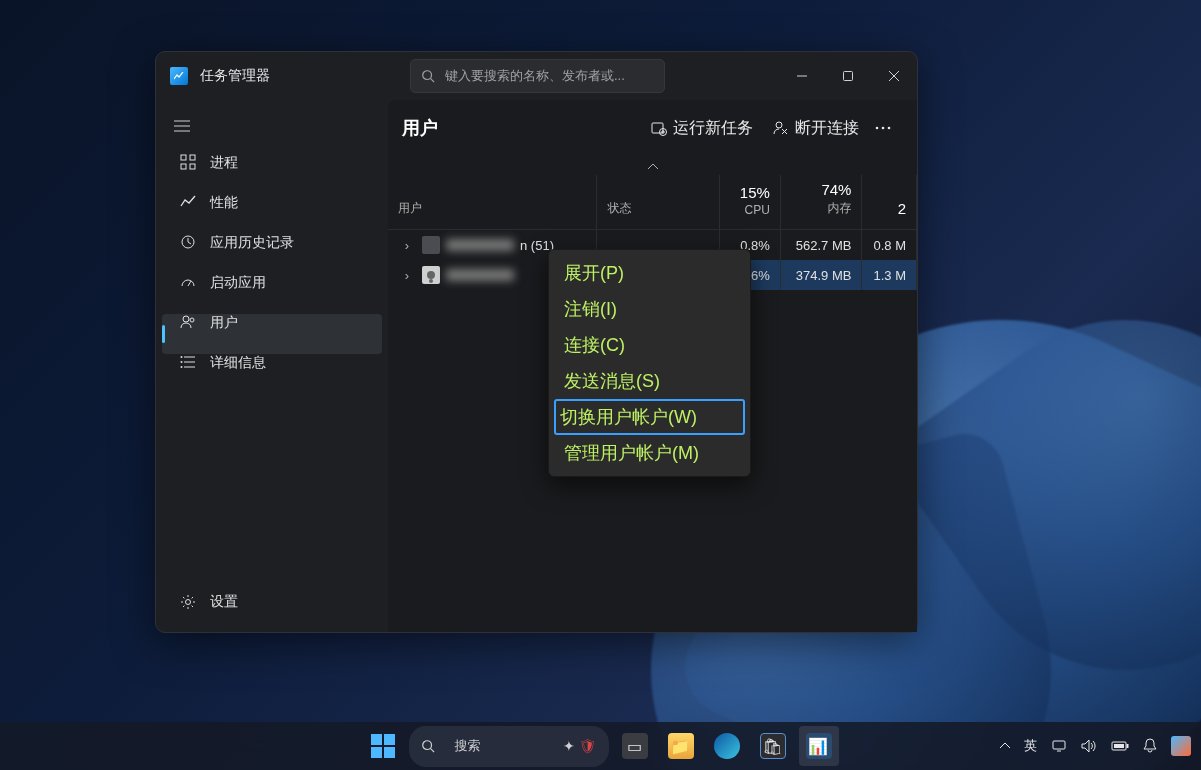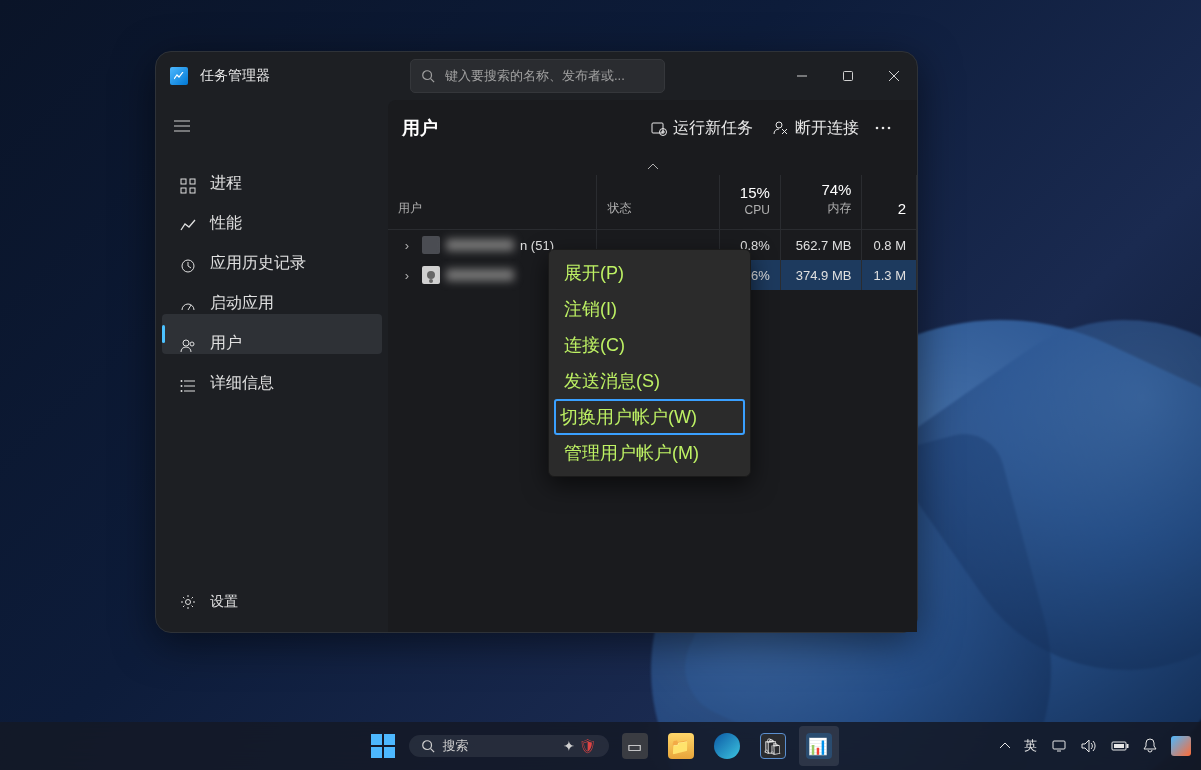--- a/index.html
+++ b/index.html
@@ -2,33 +2,33 @@
 <html><head>
 <meta charset="utf-8">
 <style>
 *{box-sizing:border-box;margin:0;padding:0;font-family:"Segoe UI","Microsoft YaHei",sans-serif;user-select:none}
 body{width:1201px;height:770px;overflow:hidden;background:linear-gradient(135deg,#0a1428 0%,#0d1c3a 40%,#1a2a50 70%,#0a1428 100%);position:relative}
 .bloom{position:absolute;right:-150px;bottom:-150px;width:900px;height:900px;pointer-events:none;opacity:.5}
 .petal{position:absolute;border-radius:50% 10% 50% 10%;background:radial-gradient(circle at 30% 30%,#6db4ff 0%,#3a7ed0 40%,#1a4580 80%,#0b1e40 100%);filter:blur(1px)}
 .p1{width:500px;height:500px;right:100px;bottom:100px;transform:rotate(25deg)}
 .p2{width:400px;height:400px;right:300px;bottom:50px;transform:rotate(-15deg);opacity:.7}
 .p3{width:350px;height:350px;right:50px;bottom:250px;transform:rotate(55deg);opacity:.6}
-.window{position:absolute;left:155px;top:51px;width:763px;height:582px;background:#1d1f23;border:1px solid #2e3238;border-radius:16px;display:flex;flex-direction:column;box-shadow:0 10px 40px rgba(0,0,0,.5)}
+.window{position:absolute;left:155px;top:51px;width:763px;height:582px;background:#1d1f23;border:1px solid #2e3238;border-radius:10px;display:flex;flex-direction:column;box-shadow:0 10px 40px rgba(0,0,0,.5)}
 .titlebar{height:48px;display:flex;align-items:center;padding:0 0 0 14px;color:#e8e8e8;font-size:14px}
 .app-icon{width:18px;height:18px;background:linear-gradient(135deg,#4db8ff,#0078d4);border-radius:2px;margin-right:12px;display:flex;align-items:center;justify-content:center;font-size:10px}
 .app-title{flex:0 0 auto}
 .search-box{margin-left:140px;width:255px;height:34px;background:#2a2c30;border:1px solid #35373b;border-radius:5px;display:flex;align-items:center;padding:0 10px;color:#a0a0a0;font-size:13px}
 .search-box svg{margin-right:10px;flex:0 0 auto}
 .spacer{flex:1}
 .win-btn{width:46px;height:34px;display:flex;align-items:center;justify-content:center;color:#d0d0d0}
 .body{flex:1;display:flex;min-height:0}
 .sidebar{width:232px;display:flex;flex-direction:column;padding:10px 0}
 .hamburger{padding:8px 18px;color:#d0d0d0}
 .nav{list-style:none;margin-top:10px}
-.nav li{height:40px;display:flex;align-items:flex-end;padding:0 18px;color:#e0e0e0;font-size:16px;border-radius:4px;margin:0 6px;position:relative}
+.nav li{height:40px;display:flex;align-items:flex-start;padding:0 18px;color:#e0e0e0;font-size:14px;border-radius:4px;margin:0 6px;position:relative}
 .nav li.active{background:#2e3136}
 .nav li.active::before{content:"";position:absolute;left:0;top:11px;bottom:11px;width:3px;background:#4cc2ff;border-radius:2px}
 .nav li svg{margin-right:14px;flex:0 0 auto}
 .settings-item{margin-top:auto;height:40px;display:flex;align-items:center;padding:0 24px;color:#e0e0e0;font-size:14px}
 .settings-item svg{margin-right:14px}
 .main{flex:1;display:flex;flex-direction:column;min-width:0;border-top-left-radius:8px;overflow:hidden;background:#1a1b1e}
 .toolbar{height:56px;display:flex;align-items:center;padding:0 14px;color:#fff}
 .page-title{font-size:18px;font-weight:600}
 .tb-btn{display:flex;align-items:center;color:#e8e8e8;font-size:16px;padding:6px 10px;border-radius:4px}
 .tb-btn svg{margin-right:6px}
@@ -52,21 +52,21 @@
 .sort-ind{width:100%;text-align:center;color:#b0b0b0;padding:2px 0}
 .ctx-menu{position:absolute;left:548px;top:249px;width:203px;background:#2b2b2b;border:1px solid #1a1a1a;border-radius:6px;padding:5px;box-shadow:0 8px 24px rgba(0,0,0,.6)}
 .ctx-item{padding:6px 10px;color:#bef264;font-size:18px;border-radius:3px}
 .ctx-item.hl{border:2px solid #3aa0ff;padding:4px 4px}
 .taskbar{position:absolute;left:0;right:0;bottom:0;height:48px;background:rgba(20,25,38,.85);backdrop-filter:blur(20px);display:flex;align-items:center;padding:0 10px}
 .task-center{position:absolute;left:50%;transform:translateX(-50%);display:flex;align-items:center;gap:6px}
 .task-btn{width:40px;height:40px;display:flex;align-items:center;justify-content:center;border-radius:4px;color:#e8e8e8}
 .task-btn.active{background:rgba(255,255,255,.1)}
 .start-logo{width:24px;height:24px;display:grid;grid-template:1fr 1fr/1fr 1fr;gap:2px}
 .start-logo span{background:#4db8ff}
-.task-search{width:200px;height:22px;background:rgba(255,255,255,.08);border-radius:17px;display:flex;align-items:center;padding:0 12px;color:#d0d0d0;font-size:13px;gap:8px}
+.task-search{width:200px;height:41px;background:rgba(255,255,255,.08);border-radius:17px;display:flex;align-items:center;padding:0 12px;color:#d0d0d0;font-size:13px;gap:20px}
 .task-search .ext{margin-left:auto;display:flex;gap:4px;font-size:14px}
 .tray{margin-left:auto;display:flex;align-items:center;gap:14px;color:#e8e8e8;font-size:13px}
 .tray-item{display:flex;align-items:center;justify-content:center}
 .app-ico{width:26px;height:26px;border-radius:4px;display:flex;align-items:center;justify-content:center;font-size:16px}
 </style>
 </head>
 <body>
 
 <div class="bloom">
   <div class="petal p1"></div>

